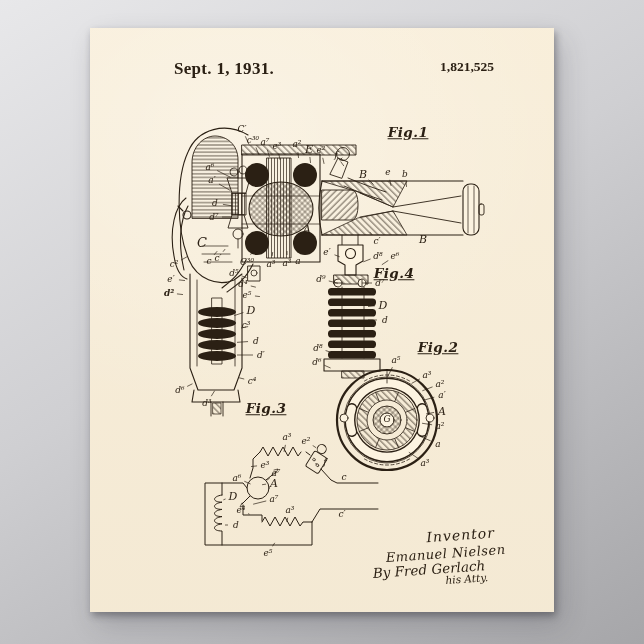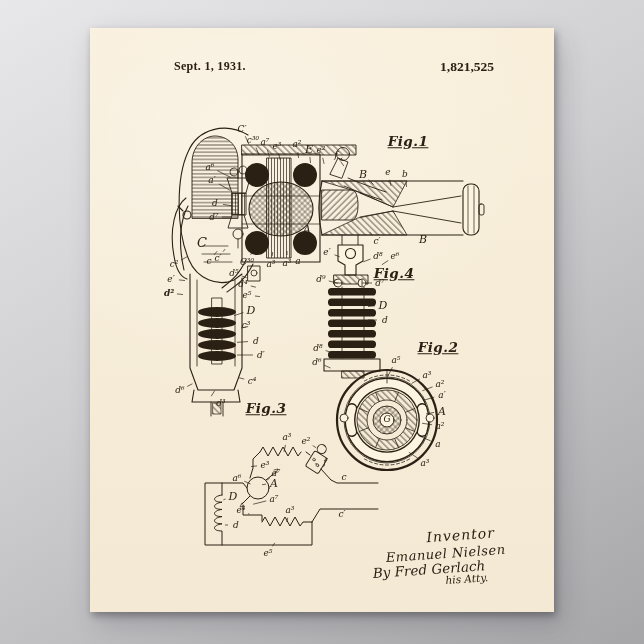--- a/index.html
+++ b/index.html
@@ -12,21 +12,21 @@
     font-family:"Liberation Serif", serif;
   }
   .poster{
     position:absolute; left:90px; top:28px; width:464px; height:584px;
     background:var(--paper);
     background-image:radial-gradient(120% 80% at 30% 18%, rgba(255,255,255,.28), rgba(255,255,255,0) 60%),
                      linear-gradient(rgba(140,105,50,.03), rgba(140,105,50,.07));
     box-shadow:2px 4px 7px rgba(40,40,48,.38), 7px 12px 26px rgba(40,40,48,.20);
     color:var(--ink);
   }
-  .hdr-date{position:absolute; left:84px; top:31px; font-weight:bold; font-size:12px; letter-spacing:.3px;}
+  .hdr-date{position:absolute; left:84px; top:31px; font-weight:bold; font-size:17px; letter-spacing:.3px;}
   .hdr-num{position:absolute; left:324px; top:31px; width:80px; text-align:right; font-weight:bold; font-size:13.5px;}
   .hdr-center{position:absolute; left:160px; top:34px; width:170px; text-align:center;}
   .hdr-name{font-family:"Liberation Sans", sans-serif; font-weight:bold; font-size:9.5px; letter-spacing:1.6px;}
   .hdr-title{margin-top:9px; font-family:"DejaVu Sans Mono", monospace; font-size:7px; letter-spacing:1.5px; opacity:.85;}
   .hdr-filed{margin-top:6px; font-family:"DejaVu Sans Mono", monospace; font-size:7.5px; letter-spacing:.4px; opacity:.9;}
   .drawing,.leaders{position:absolute; left:0; top:0; width:464px; height:584px;}
   .drawing{color:var(--ink);}
   .leaders{pointer-events:none;}
   .leaders line{stroke:var(--ink); stroke-width:.75; opacity:.92;}
   #labels{position:absolute; left:0; top:0; width:464px; height:584px; pointer-events:none;}
@@ -283,21 +283,21 @@
 
     <div id="labels">
         <span class="plabel" style="left: 152px; top: 101px;">C′</span>
         <span class="plabel" style="left: 163px; top: 112px;">c³⁰</span>
         <span class="plabel" style="left: 175px; top: 114px;">a⁷</span>
         <span class="plabel" style="left: 187px; top: 118px;">e³</span>
         <span class="plabel" style="left: 207px; top: 116px;">a²</span>
         <span class="plabel" style="font-size: 11px; left: 219px; top: 121px;">E</span>
         <span class="plabel" style="left: 231px; top: 122px;">e²</span>
         <span class="plabel" style="left: 246px; top: 127px;">f</span>
-        <span class="plabel fig" style="left: 318px; top: 114px; font-style: italic;">Fig.1</span>
+        <span class="plabel fig" style="left: 318px; top: 105px; font-style: italic;">Fig.1</span>
         <span class="plabel" style="font-size: 11px; left: 273px; top: 146px;">B</span>
         <span class="plabel" style="left: 298px; top: 144px;">e</span>
         <span class="plabel" style="left: 315px; top: 146px;">b</span>
         <span class="plabel" style="font-size: 11px; left: 333px; top: 211px;">B</span>
         <span class="plabel" style="left: 287px; top: 213px;">c′</span>
         <span class="plabel" style="left: 120px; top: 139px;">a⁶</span>
         <span class="plabel" style="left: 122px; top: 152px;">a′</span>
         <span class="plabel" style="left: 125px; top: 175px;">d</span>
         <span class="plabel" style="left: 124px; top: 189px;">d⁷</span>
         <span class="plabel" style="font-size: 13px; left: 112px; top: 214px;">C</span>
@@ -312,21 +312,21 @@
         <span class="plabel" style="left: 208px; top: 233px;">a</span>
         <span class="plabel" style="font-size: 11px; left: 217px; top: 201px;">A</span>
         <span class="plabel" style="left: 144px; top: 245px;">d⁵</span>
         <span class="plabel" style="left: 153px; top: 256px;">d⁴</span>
         <span class="plabel" style="left: 157px; top: 267px;">e⁵</span>
         <span class="plabel" style="font-size: 11px; left: 161px; top: 282px;">D</span>
         <span class="plabel" style="left: 156px; top: 297px;">c³</span>
         <span class="plabel" style="left: 166px; top: 313px;">d</span>
         <span class="plabel" style="left: 171px; top: 327px;">d′</span>
         <span class="plabel" style="left: 162px; top: 353px;">c⁴</span>
-        <span class="plabel" style="left: 117px; top: 375px; margin-left: 14px;">d³</span>
+        <span class="plabel" style="left: 117px; top: 375px;">d³</span>
         <span class="plabel" style="left: 90px; top: 362px;">d⁶</span>
         <span class="plabel" style="left: 237px; top: 224px;">e′</span>
         <span class="plabel" style="left: 288px; top: 228px;">d⁸</span>
         <span class="plabel" style="left: 305px; top: 228px; text-align: center;">e⁶</span>
         <span class="plabel" style="left: 231px; top: 251px;">d⁹</span>
         <span class="plabel" style="left: 290px; top: 255px;">d⁷</span>
         <span class="plabel fig" style="left: 304px; top: 246px;">Fig.4</span>
         <span class="plabel" style="font-size: 11px; left: 293px; top: 277px;">D</span>
         <span class="plabel" style="left: 295px; top: 292px;">d</span>
         <span class="plabel" style="left: 228px; top: 320px;">d⁸</span>

